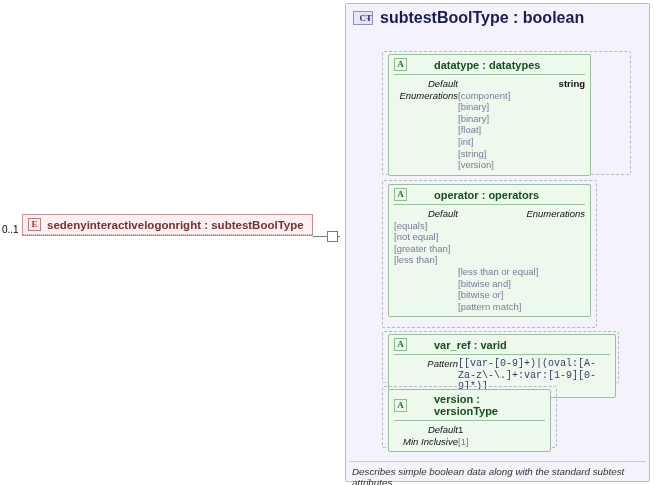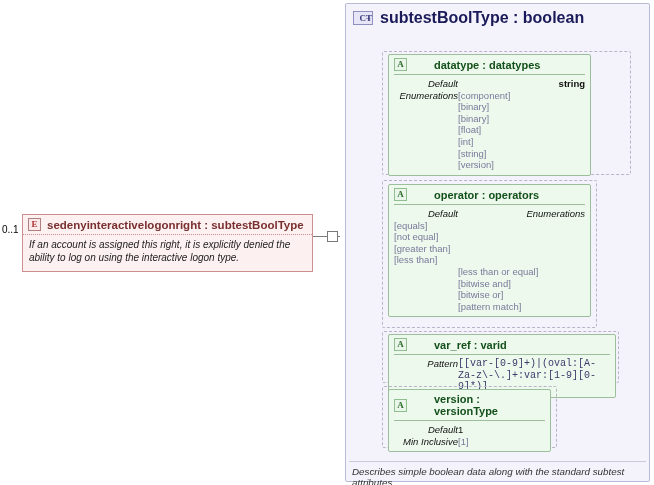--- a/index.html
+++ b/index.html
@@ -171,21 +171,20 @@
 </head>
 <body>
 
 <div id="occurs">0..1</div>
 
 <div id="left-element">
   <div class="el-title-row">
     <span class="badge e">E</span>
     <span class="el-name">sedenyinteractivelogonright : subtestBoolType</span>
   </div>
-  <div class="el-doc">If an account is assigned this right, it is explicitly denied the ability to log on using the interactive logon type.</div>
 </div>
 
 <div id="conn-line"></div>
 <div id="conn-node"></div>
 
 <div id="ct-box">
   <div id="ct-header">
     <span class="ct-badge">
       <span>CT</span><span class="plus">+</span>
     </span>

